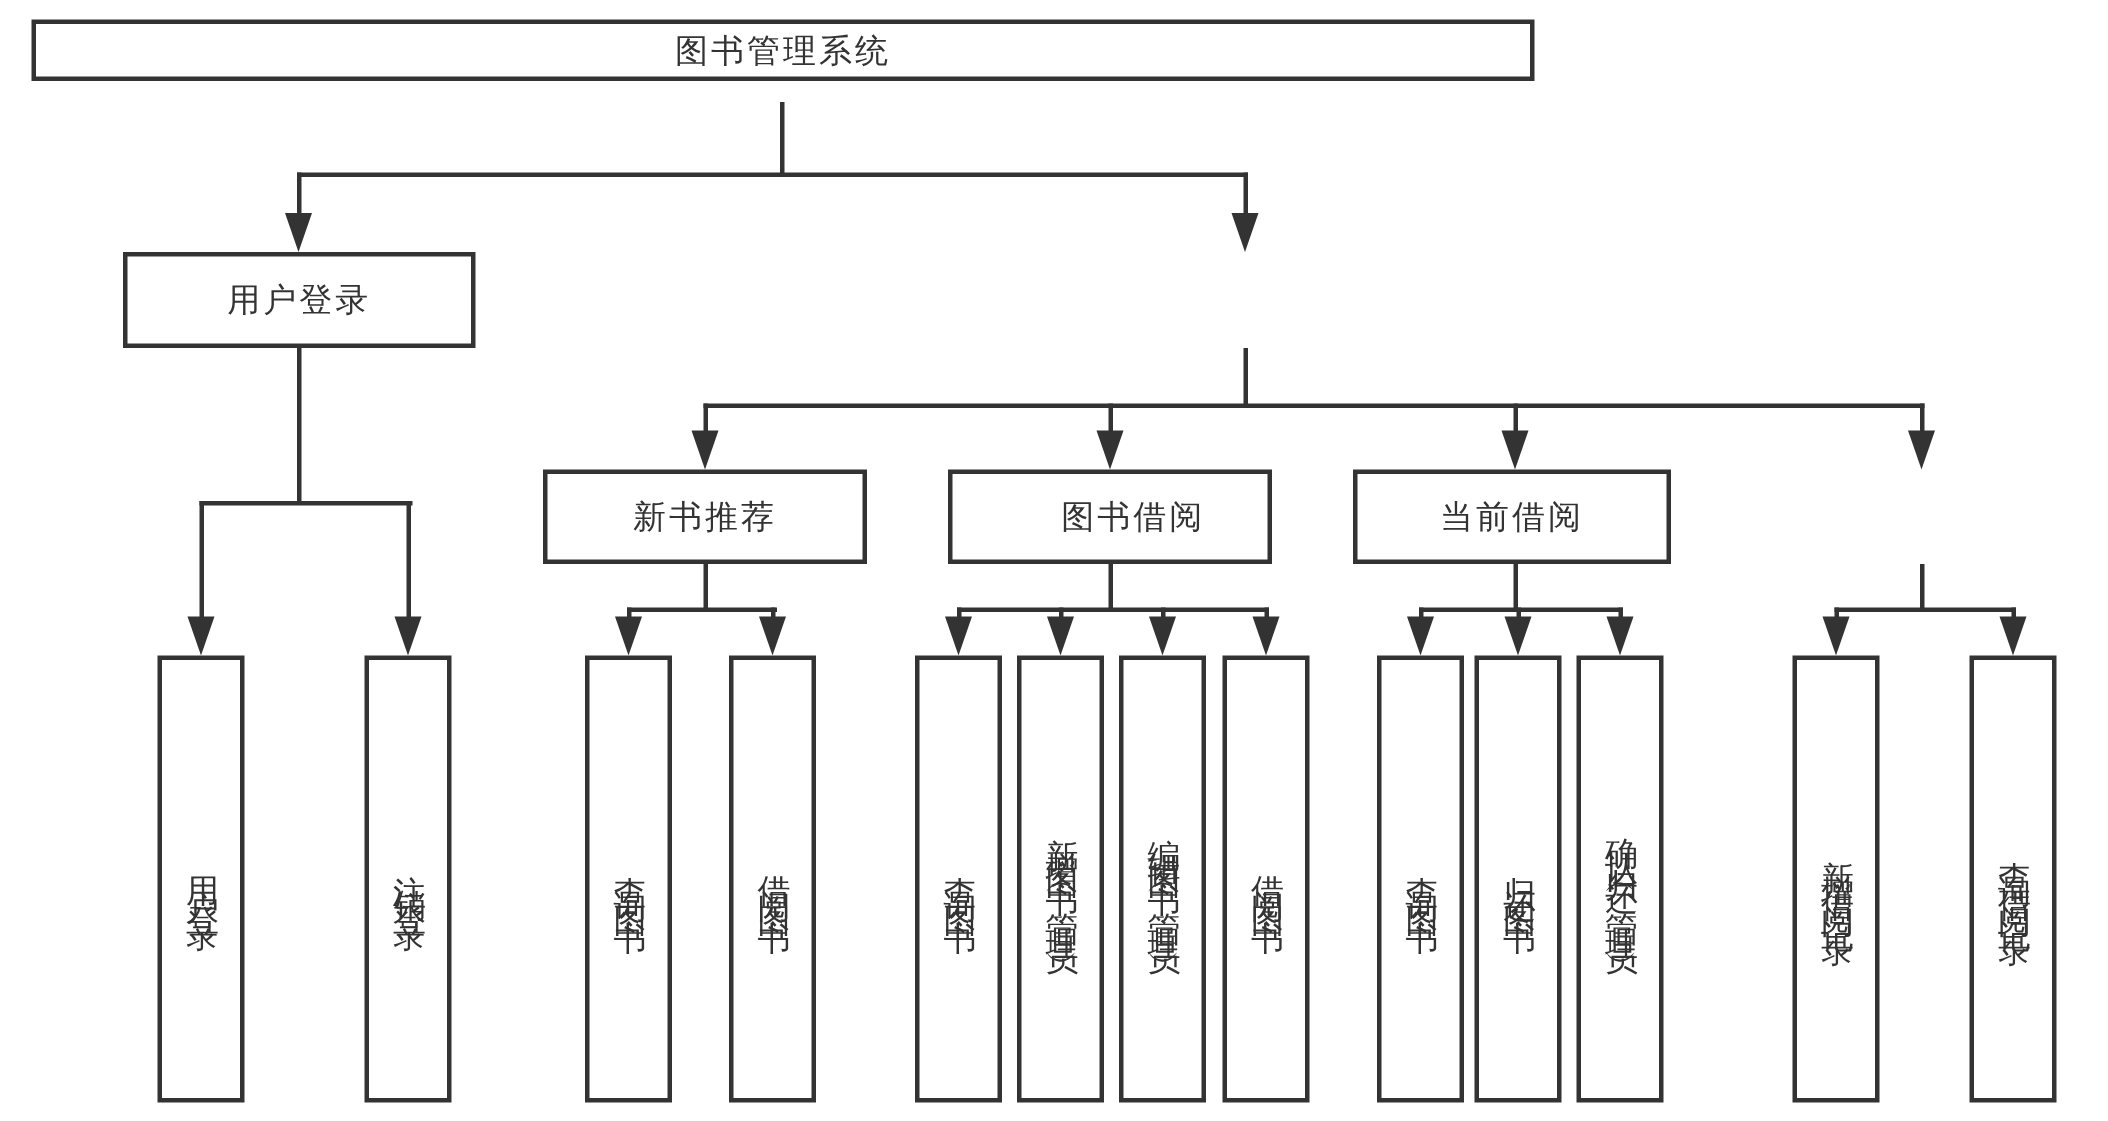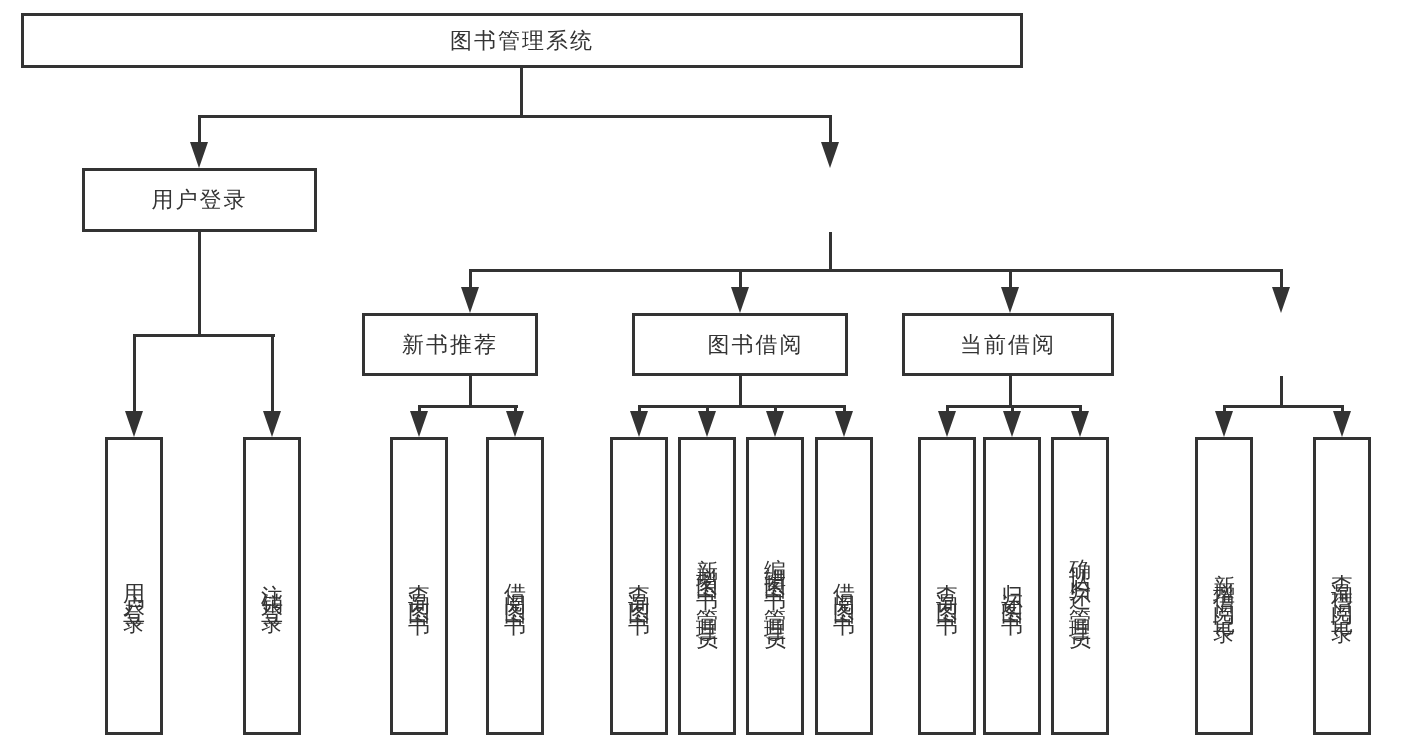--- a/index.html
+++ b/index.html
@@ -66,21 +66,21 @@
     color: #bdbdbd;
     letter-spacing: 1px;
     white-space: nowrap;
   }
 </style>
 </head>
 <body>
 
 <div class="canvas">
 
-  <div class="box h" style="left:21px; top:13px; width:1002px; height:55px;">
+  <div class="box h" style="left:21px; top:13px; width:1002px; height:41px;">
     <span>图书管理系统</span>
   </div>
 
   <div class="v" style="left:520px; top:68px;  height:49px;"></div>
   <div class="hl" style="left:198px; top:115px; width:634px;"></div>
   <div class="v" style="left:198px; top:115px; height:32px;"></div>
   <div class="arw" style="left:190px; top:142px;"></div>
   <div class="v" style="left:829px; top:115px; height:32px;"></div>
   <div class="arw" style="left:821px; top:142px;"></div>
 
@@ -99,21 +99,21 @@
   <div class="hl" style="left:469px;  top:269px; width:814px;"></div>
   <div class="v" style="left:469px;  top:269px; height:20px;"></div>
   <div class="arw" style="left:461px;  top:287px;"></div>
   <div class="v" style="left:739px;  top:269px; height:20px;"></div>
   <div class="arw" style="left:731px;  top:287px;"></div>
   <div class="v" style="left:1009px; top:269px; height:20px;"></div>
   <div class="arw" style="left:1001px; top:287px;"></div>
   <div class="v" style="left:1280px; top:269px; height:20px;"></div>
   <div class="arw" style="left:1272px; top:287px;"></div>
 
-  <div class="box h" style="left:362px; top:313px; width:176px; height:63px;">
+  <div class="box h" style="left:362px; top:313px; width:216px; height:63px;">
     <span>新书推荐</span>
   </div>
   <div class="box h" style="left:632px; top:313px; width:216px; height:63px;padding-left:31px;">
     <span>图书借阅</span>
   </div>
   <div class="box h" style="left:902px; top:313px; width:212px; height:63px;">
     <span>当前借阅</span>
   </div>
 
   <div class="v" style="left:469px; top:376px; height:30px;"></div>

